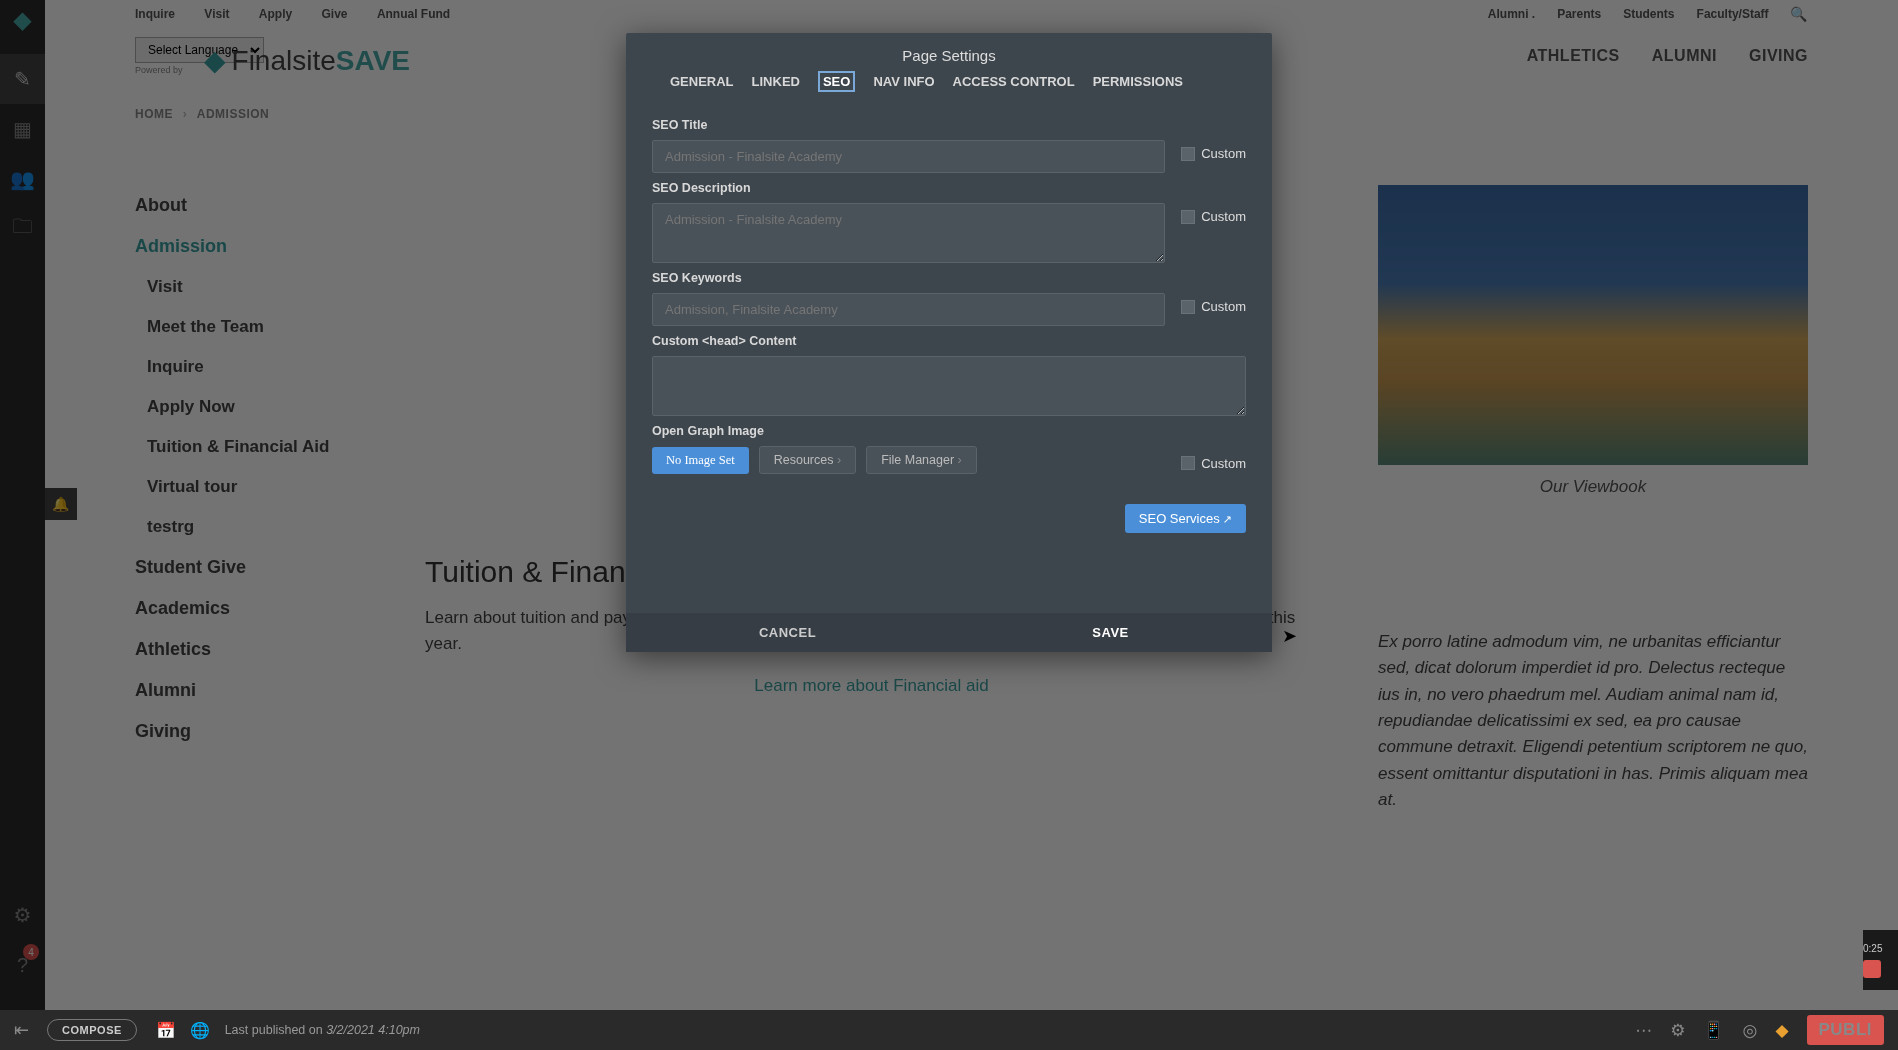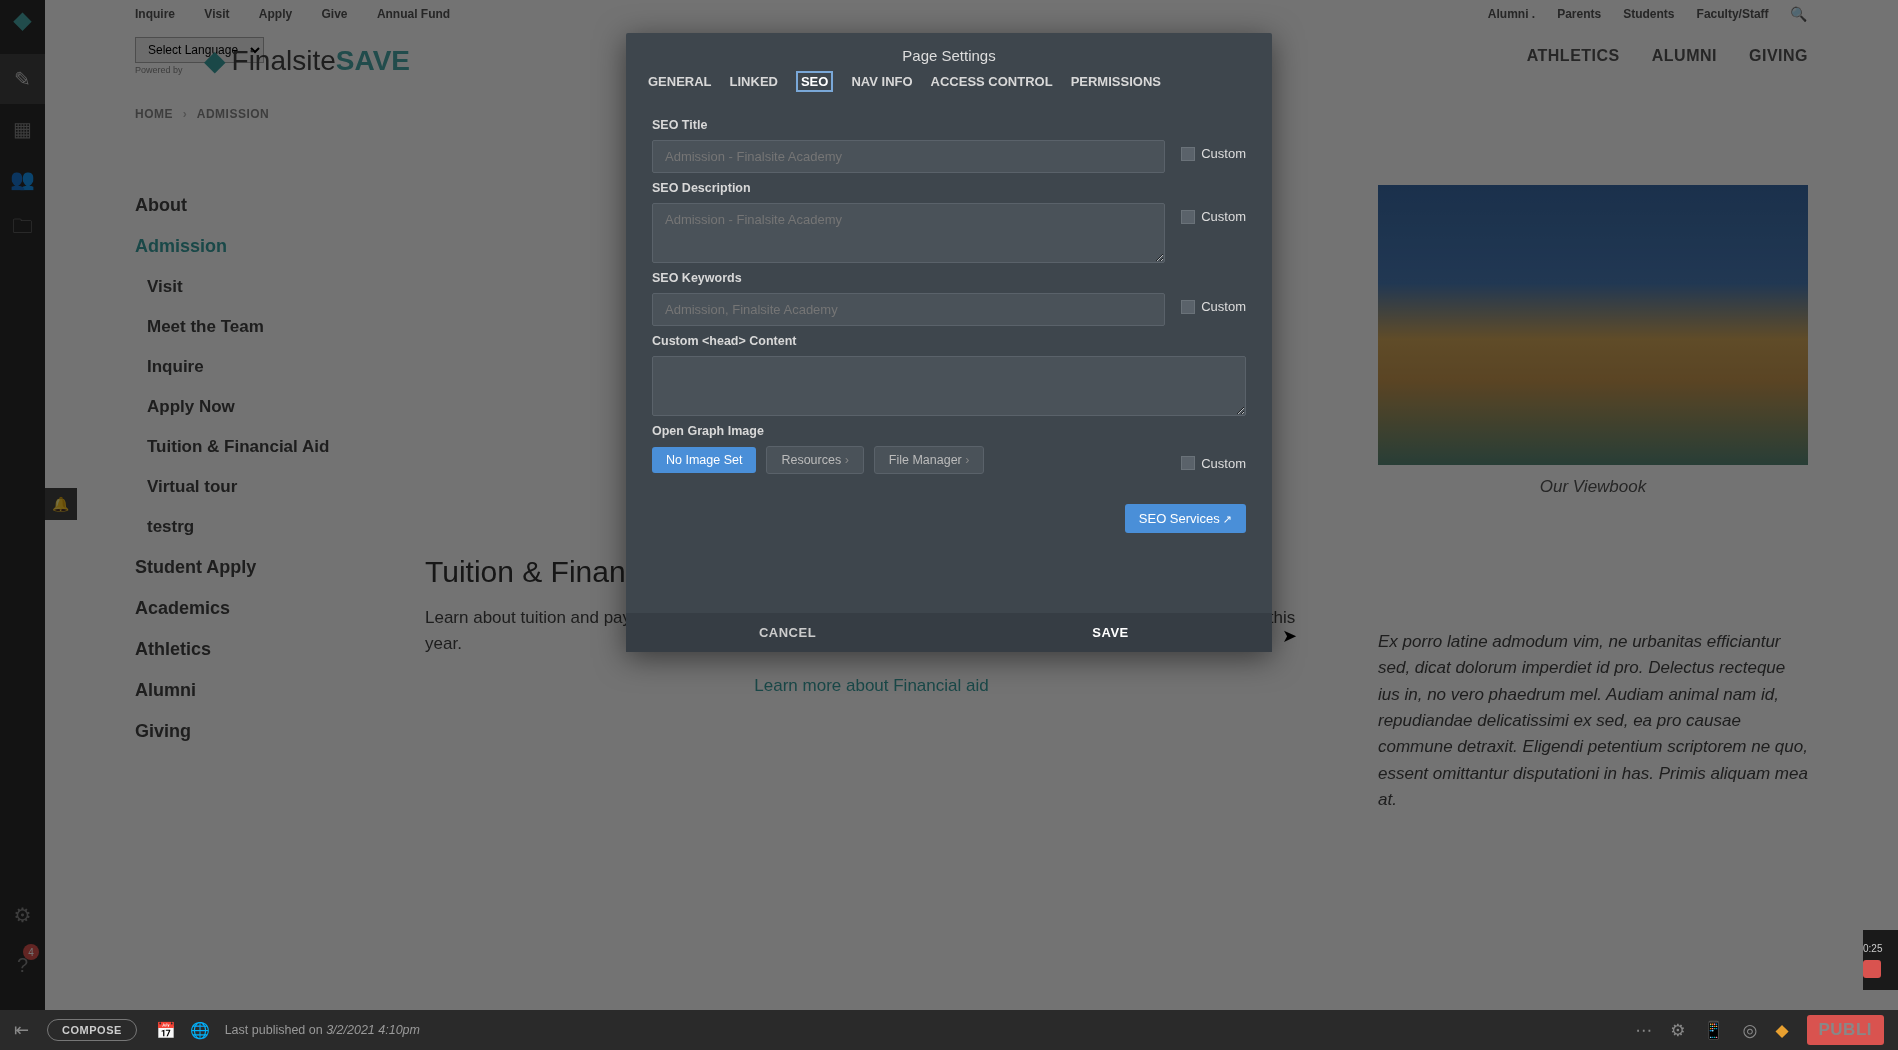--- a/index.html
+++ b/index.html
@@ -59,34 +59,34 @@
 .section-link { text-align: center; color: #3aa0a0; font-size: 17px; }
 
 .lorem { font-size: 17px; color: #444; line-height: 1.55; margin-top: 120px; }
 
 
 .dim { position: absolute; inset: 0; background: rgba(0,0,0,0.55); z-index: 10; }
 
 
 .modal { position: absolute; left: 626px; top: 33px; width: 646px; background: #3e464d; z-index: 20; color: #ccc; border-radius: 2px; box-shadow: 0 6px 30px rgba(0,0,0,0.5); }
 .modal-title { text-align: center; padding: 14px 0 10px; font-size: 15px; color: #ddd; }
-.modal-tabs { display: flex; gap: 18px; padding: 0 22px 12px; font-size: 13px; font-weight: 700; color: #d8d8d8; }
+.modal-tabs { display: flex; gap: 18px; padding: 0 44px 12px; font-size: 13px; font-weight: 700; color: #d8d8d8; }
 .modal-tabs span { cursor: pointer; }
 .modal-tabs .active { color: #fff; border: 2px solid #7aa8d8; padding: 1px 3px; margin-top: -3px; }
 .modal-body { padding: 6px 26px 20px; }
 .field-label { font-size: 12.5px; font-weight: 700; color: #d8d8d8; margin-bottom: 8px; margin-top: 8px; }
 .field-row { display: flex; align-items: flex-start; gap: 16px; }
 .field-input { flex: 1; background: #4a5259; border: 1px solid #5a626a; color: #aaa; padding: 8px 12px; font-size: 13px; border-radius: 2px; }
 textarea.field-input { height: 60px; resize: both; font-family: inherit; }
 textarea.field-input.tall { height: 60px; }
 .custom-check { display: flex; align-items: center; gap: 6px; font-size: 13px; color: #ddd; padding-top: 6px; }
 .custom-check .box { width: 14px; height: 14px; background: #5a626a; border: 1px solid #6a7279; }
 .og-row { display: flex; gap: 10px; align-items: center; margin-top: 6px; }
 .og-btn { padding: 6px 14px; font-size: 12.5px; border-radius: 3px; cursor: pointer; }
-.og-btn.primary { background: #4a8fd8; color: #fff; }
+.og-btn.primary { background: #4a8fd8; color: #fff; font-family: Liberation Serif, serif; }
 .og-btn.secondary { background: #4a5259; color: #bbb; border: 1px solid #5a626a; }
 .og-btn.secondary::after { content: " ›"; color: #888; }
 .og-custom { margin-left: auto; }
 .seo-services { float: right; margin-top: 30px; background: #4a8fd8; color: #fff; padding: 7px 14px; font-size: 13px; border-radius: 3px; cursor: pointer; }
 .seo-services::after { content: " ↗"; font-size: 11px; }
 .modal-footer { display: flex; background: #363d44; margin-top: 60px; }
 .modal-footer button { flex: 1; background: transparent; border: none; color: #ccc; padding: 12px 0; font-size: 13px; font-weight: 600; letter-spacing: 0.5px; cursor: pointer; }
 .modal-footer .save { color: #fff; }
 
 
@@ -170,21 +170,21 @@
     <div class="sidenav">
       <a>About</a>
       <a class="current">Admission</a>
       <a class="sub">Visit</a>
       <a class="sub">Meet the Team</a>
       <a class="sub">Inquire</a>
       <a class="sub">Apply Now</a>
       <a class="sub">Tuition &amp; Financial Aid</a>
       <a class="sub">Virtual tour</a>
       <a class="sub">testrg</a>
-      <a>Student Apply</a>
+      <a>Student Give</a>
       <a>Academics</a>
       <a>Athletics</a>
       <a>Alumni</a>
       <a>Giving</a>
     </div>
 
     <div class="main-col">
       <div class="left-col">
         <h2 class="section-title">Tuition &amp; Financial Aid</h2>
         <p class="section-text">Learn about tuition and payment plans. Finalsite is committed to providing more than $9.4 million in financial aid this year.</p>

